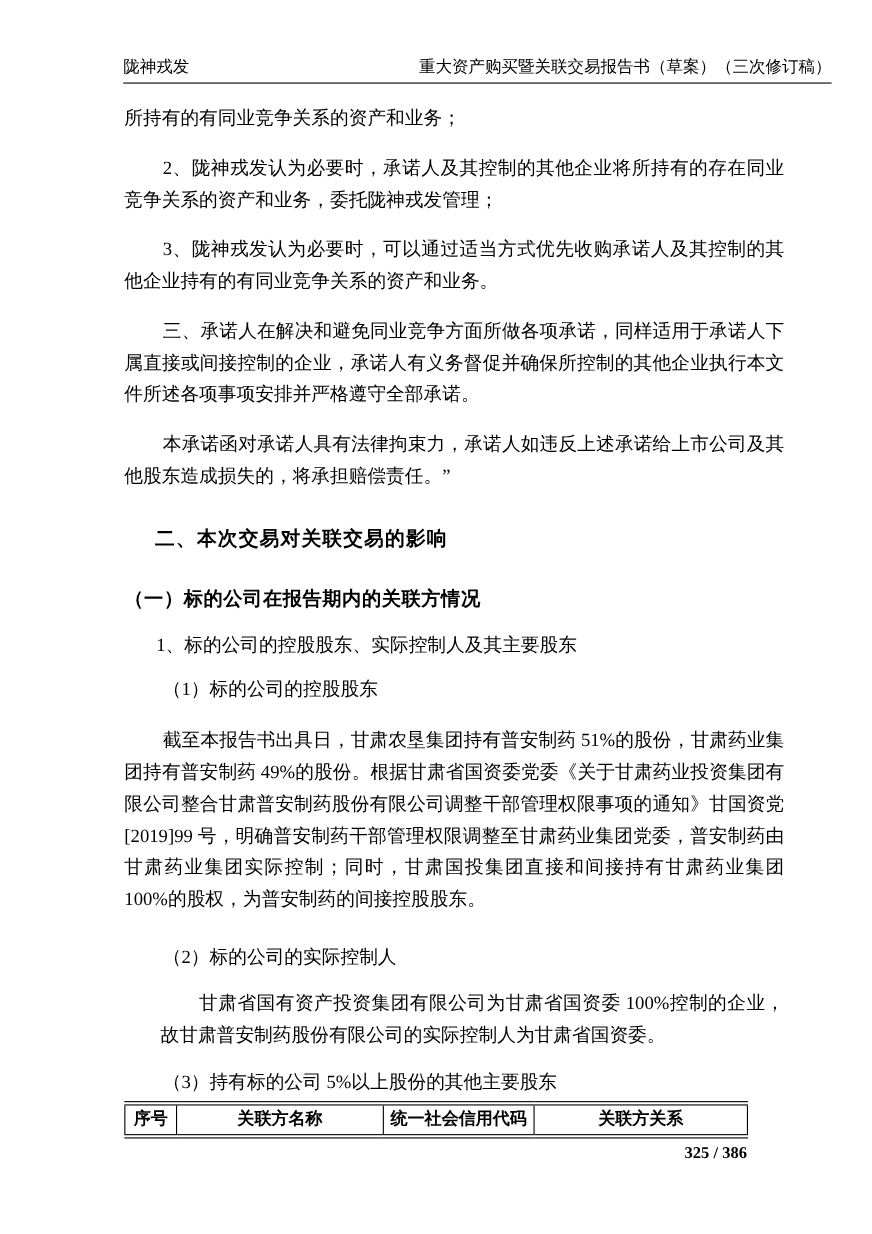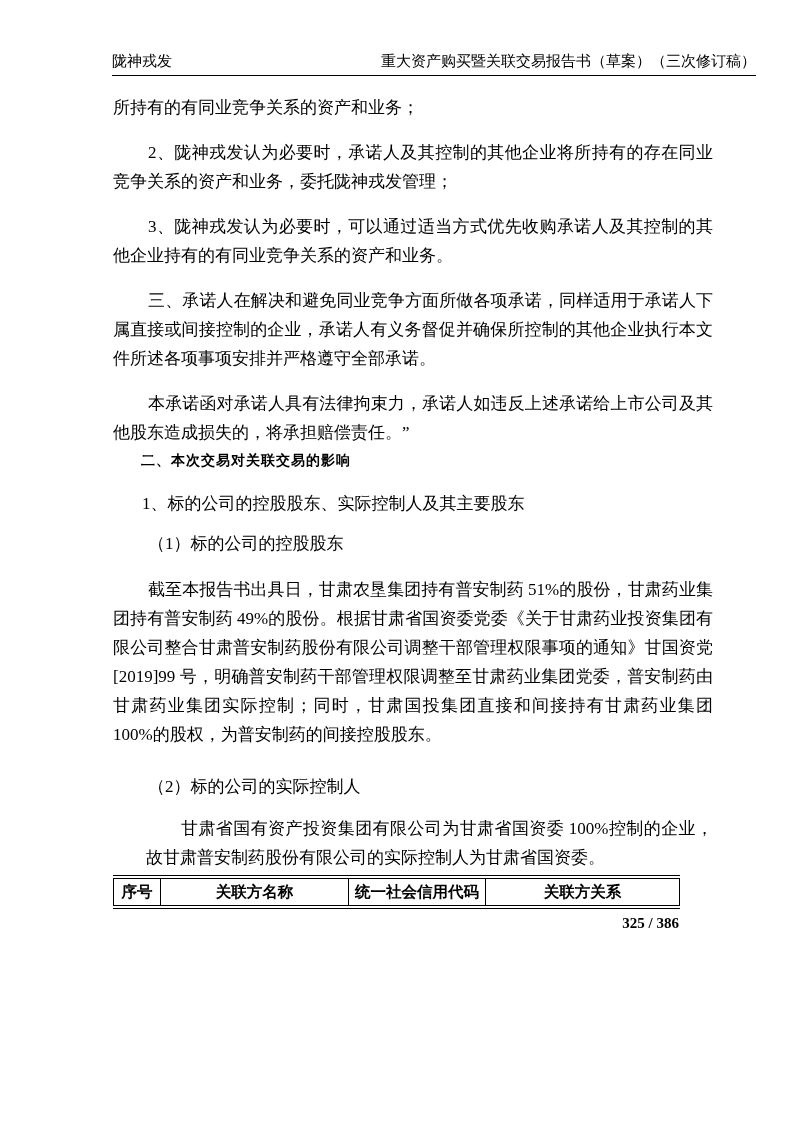--- a/index.html
+++ b/index.html
@@ -17,21 +17,21 @@
     border-bottom:1px solid #000;padding-bottom:4px;font-family:Liberation Serif, serif;
   }
   
   .body-col{margin:0 80px 0 113px;width:600px;}
   p.para{
     margin:16px 0 0 0;font-size:17px;line-height:29px;
     text-align:justify;text-indent:35px;
   }
   p.para.cont{text-indent:0;margin-top:17px;}
   h1.sec{
-    margin:0 0 0 28px;font-size:14px;line-height:26px;font-weight:bold;
+    margin:29px 0 0 28px;font-size:18px;line-height:26px;font-weight:bold;
     font-family:"Liberation Sans","DejaVu Sans",sans-serif;
     letter-spacing:1px;
   }
   h2.sec{
     margin:30px 0 0 0;font-size:17.5px;line-height:24px;font-weight:bold;
     font-family:"Liberation Sans","DejaVu Sans",sans-serif;
     letter-spacing:0.5px;
   }
   .sub{margin:16px 0 0 0;font-size:17px;line-height:29px;text-indent:29px;}
   .sub.lvl2{text-indent:35px;margin-top:11px;}
@@ -70,28 +70,30 @@
   </div>
 
   <div class="body-col">
     <p class="para cont">所持有的有同业竞争关系的资产和业务；</p>
     <p class="para">2、陇神戎发认为必要时，承诺人及其控制的其他企业将所持有的存在同业竞争关系的资产和业务，委托陇神戎发管理；</p>
     <p class="para">3、陇神戎发认为必要时，可以通过适当方式优先收购承诺人及其控制的其他企业持有的有同业竞争关系的资产和业务。</p>
     <p class="para">三、承诺人在解决和避免同业竞争方面所做各项承诺，同样适用于承诺人下属直接或间接控制的企业，承诺人有义务督促并确保所控制的其他企业执行本文件所述各项事项安排并严格遵守全部承诺。</p>
     <p class="para">本承诺函对承诺人具有法律拘束力，承诺人如违反上述承诺给上市公司及其他股东造成损失的，将承担赔偿责任。”</p>
 
     <h1 class="sec">二、本次交易对关联交易的影响</h1>
+    <h2 class="sec">（一）标的公司在报告期内的关联方情况</h2>
 
     <div class="sub">1、标的公司的控股股东、实际控制人及其主要股东</div>
     <div class="sub lvl2">（1）标的公司的控股股东</div>
     <p class="para mid">截至本报告书出具日，甘肃农垦集团持有普安制药 51%的股份，甘肃药业集团持有普安制药 49%的股份。根据甘肃省国资委党委《关于甘肃药业投资集团有限公司整合甘肃普安制药股份有限公司调整干部管理权限事项的通知》甘国资党[2019]99 号，明确普安制药干部管理权限调整至甘肃药业集团党委，普安制药由甘肃药业集团实际控制；同时，甘肃国投集团直接和间接持有甘肃药业集团 100%的股权，为普安制药的间接控股股东。</p>
 
     <div class="sub lvl2 sp">（2）标的公司的实际控制人</div>
     <p class="para short">甘肃省国有资产投资集团有限公司为甘肃省国资委 100%控制的企业，故甘肃普安制药股份有限公司的实际控制人为甘肃省国资委。</p>
 
+    <div class="sub lvl2 sp2">（3）持有标的公司 5%以上股份的其他主要股东</div>
   </div>
 
   <table class="rel">
     <colgroup>
       <col style="width:47px">
       <col style="width:188px">
       <col style="width:137px">
       <col style="width:194px">
     </colgroup>
     <thead>

